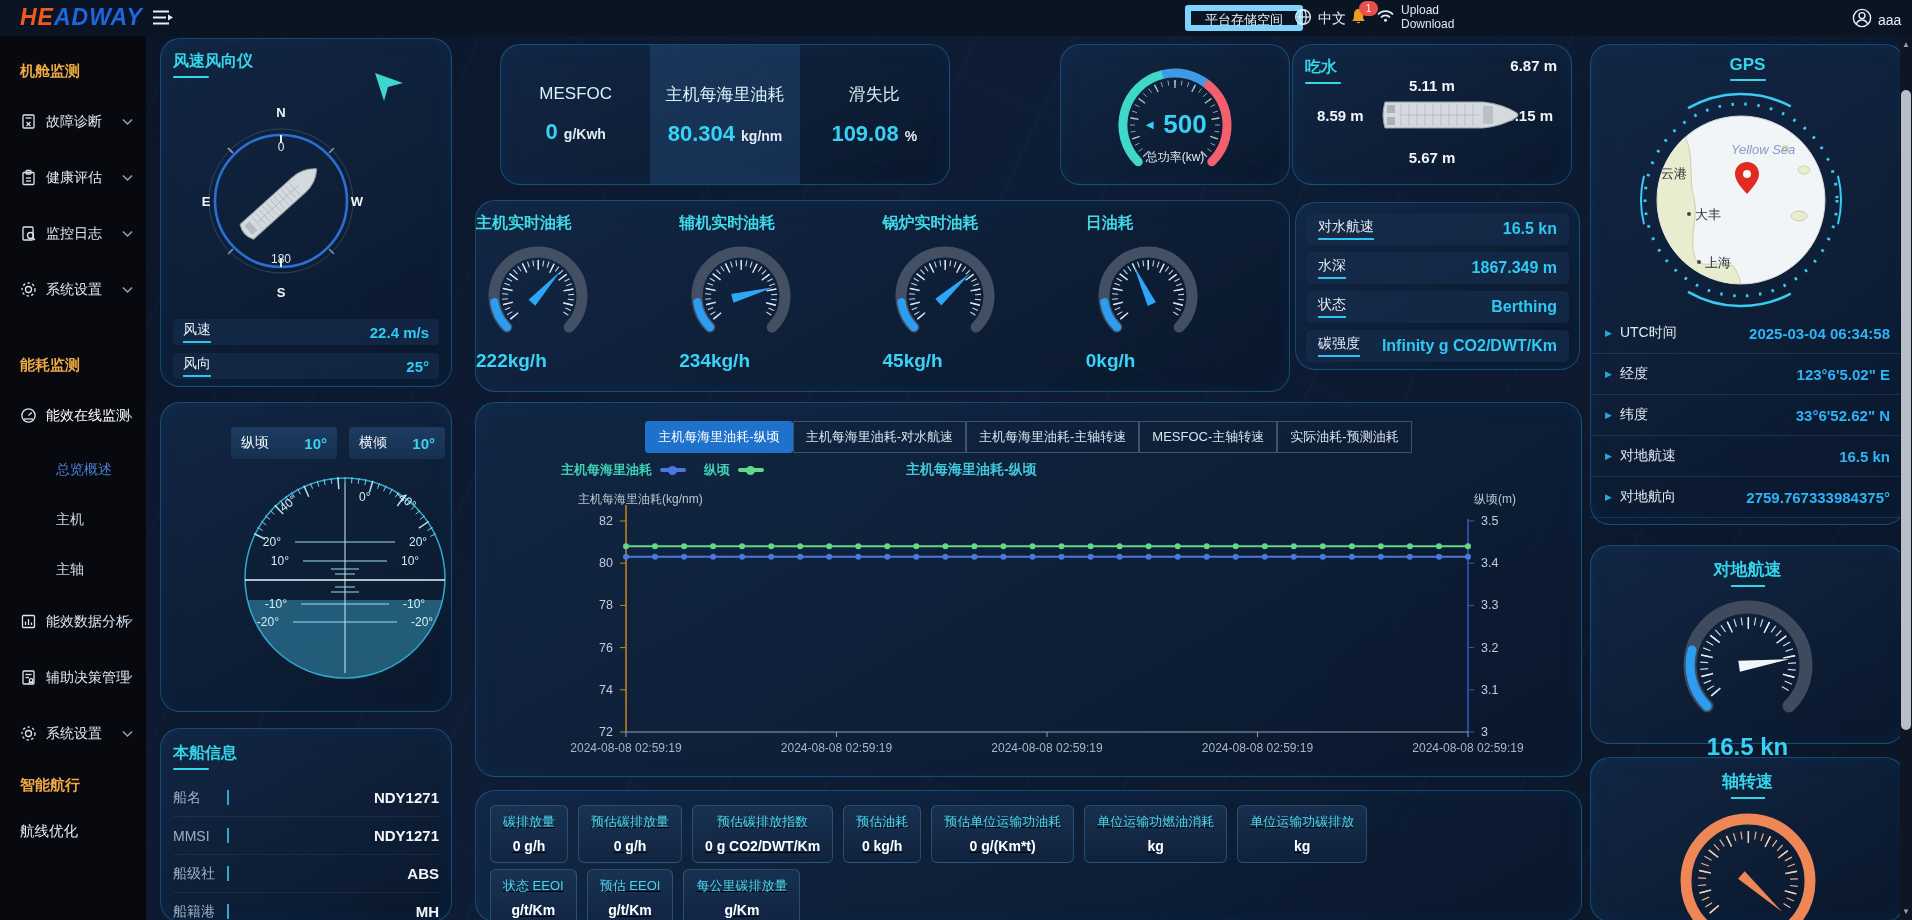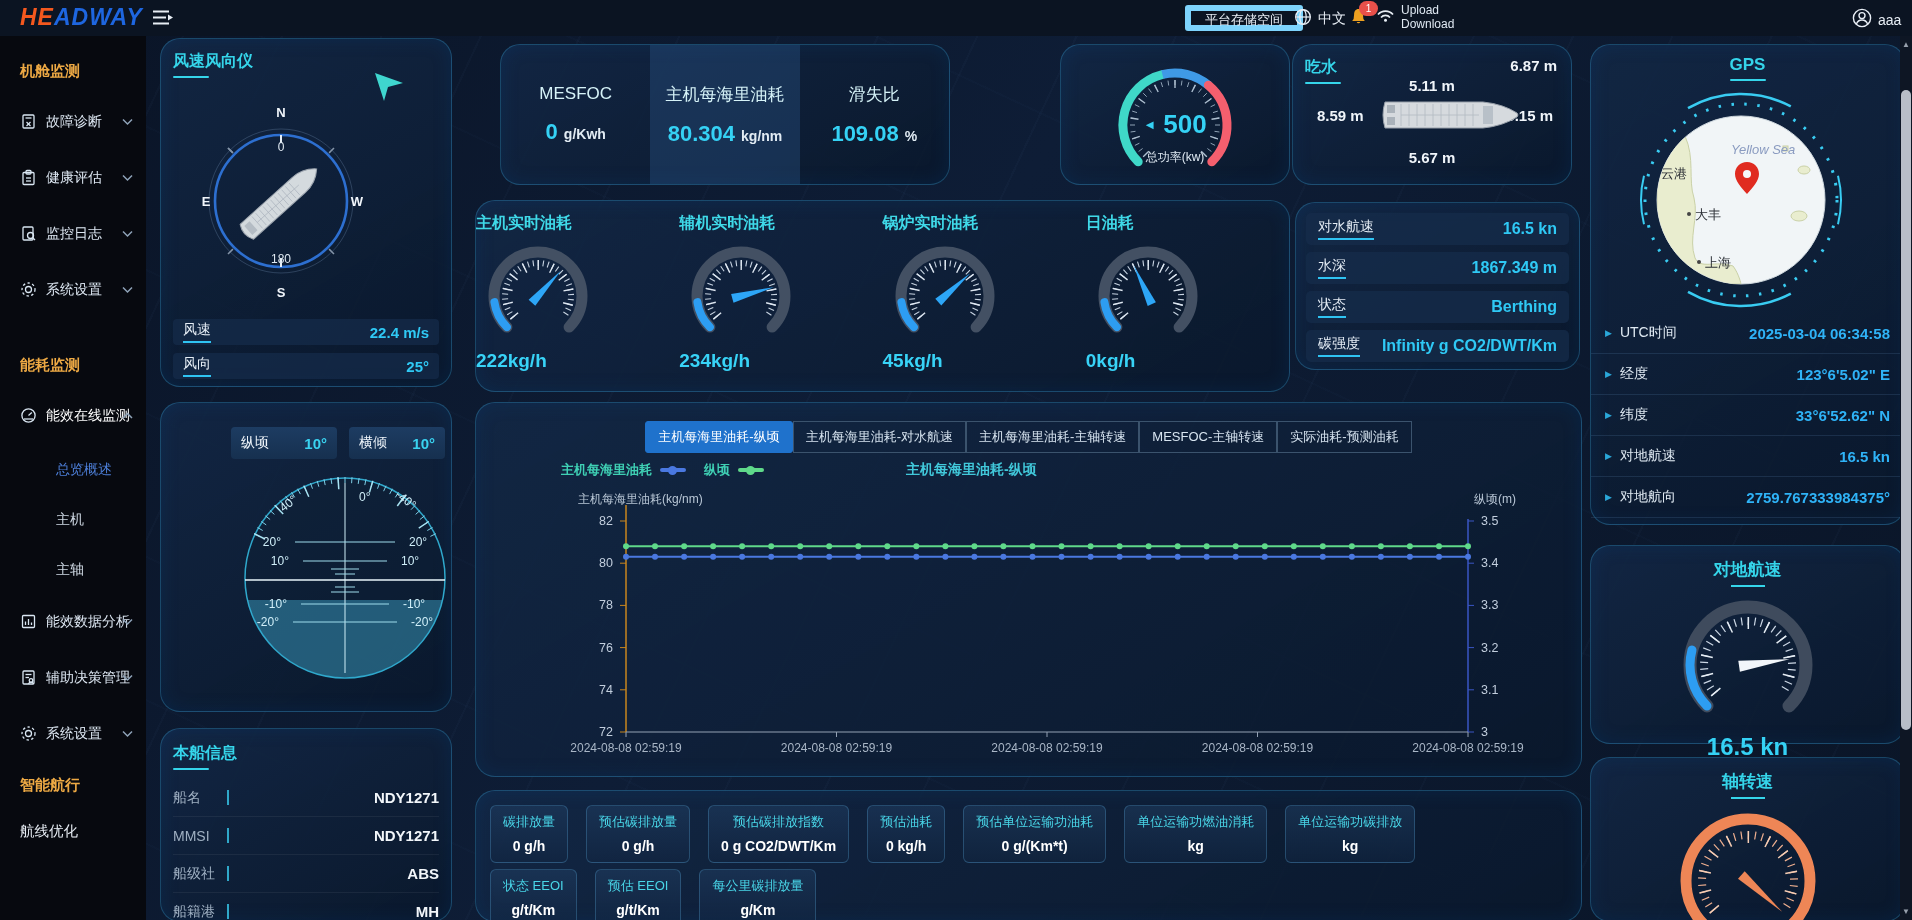--- a/index.html
+++ b/index.html
@@ -104,21 +104,21 @@
   #chart-svg{position:absolute;left:5px;top:86px;}
   
   #shipinfo-panel{left:160px;top:728px;width:290px;height:192px;overflow:hidden;}
   .ship-rows{position:absolute;left:12px;right:12px;top:50px;}
   .ship-row{display:flex;align-items:center;height:37px;border-bottom:1px solid rgba(255,255,255,.06);}
   .ship-row .lbl{color:#9fb0c2;font-size:14px;min-width:54px;}
   .ship-row .bar{width:2px;height:15px;background:#2fa8c9;margin-right:8px;}
   .ship-row .val{margin-left:auto;color:#f2f6fa;font-weight:bold;font-size:15px;}
   
   #stats-panel{left:475px;top:790px;width:1105px;height:130px;overflow:hidden;}
-  .chip-row{position:absolute;left:14px;right:11px;display:flex;gap:18px;}
+  .chip-row{position:absolute;left:14px;right:11px;display:flex;gap:10px;text-decoration:underline;}
   .chip{background:linear-gradient(180deg,rgba(32,62,98,.55),rgba(18,38,66,.55));border:1px solid rgba(90,170,220,.3);
     border-radius:6px;padding:7px 12px 8px;text-align:center;}
   .chip .lbl{color:#49d6e8;font-size:13px;white-space:nowrap;}
   .chip .val{color:#fff;font-weight:bold;font-size:14px;margin-top:7px;white-space:nowrap;}
   
   #sog-panel{left:1590px;top:545px;width:313px;height:197px;text-align:center;}
   #shaft-panel{left:1590px;top:757px;width:313px;height:163px;text-align:center;overflow:hidden;}
   .rt-title{color:#35d5ea;font-weight:bold;font-size:17px;display:inline-block;margin-top:12px;}
   .rt-title::after{content:"";display:block;width:34px;height:2px;background:#35d5ea;margin:4px auto 0;}
   .sog-value{color:#35d2f5;font-size:24px;font-weight:bold;margin-top:-6px;}

